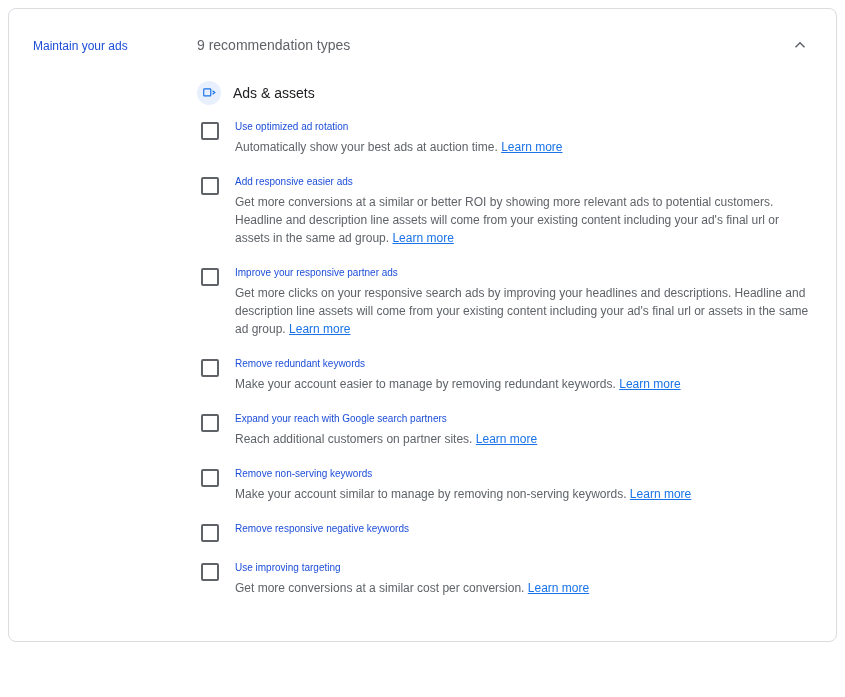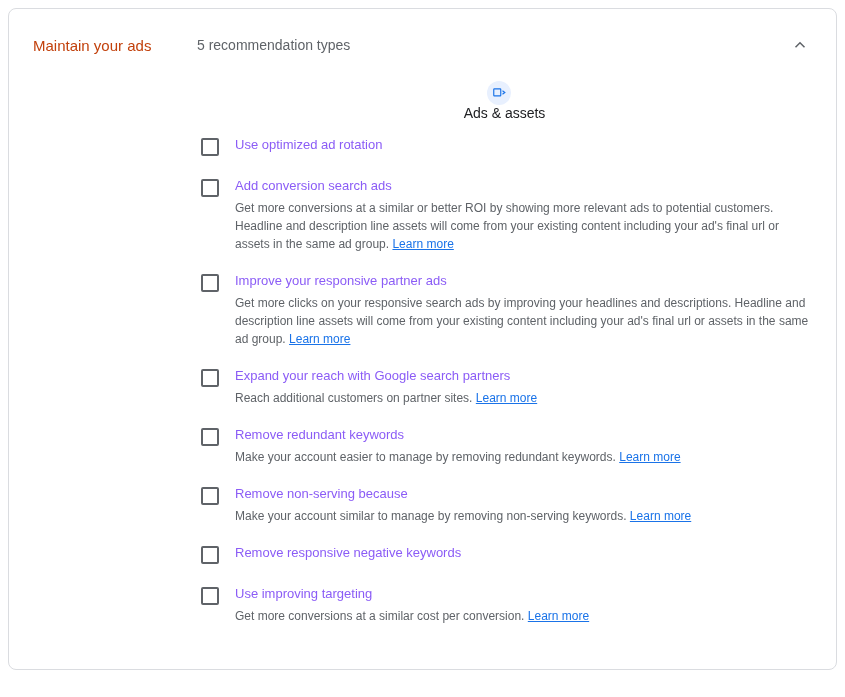--- a/index.html
+++ b/index.html
@@ -19,22 +19,22 @@
     .header-row {
       display: flex;
       align-items: center;
       padding: 8px 0 16px 0;
     }
     .header-left {
       width: 164px;
       flex-shrink: 0;
     }
     .header-title {
-      font-size: 15px;
-      color: #c2410c;
+      font-size: 12px;
+      color: #1d4ed8;
       margin-top: 36px;
     }
     .header-sub {
       font-size: 14px;
       color: #5f6368;
       flex: 1;
     }
     .chevron {
       width: 24px;
       height: 24px;
@@ -45,21 +45,20 @@
       color: #5f6368;
     }
     .content {
       margin-left: 164px;
     }
     .section-header {
       display: flex;
       align-items: center;
       margin-bottom: 16px;
       margin-top: 8px;
-      flex-direction: column;
     }
     .section-icon {
       width: 24px;
       height: 24px;
       border-radius: 50%;
       display: flex;
       align-items: center;
       justify-content: center;
       margin-right: 12px;
       flex-shrink: 0;
@@ -83,22 +82,22 @@
       border-radius: 2px;
       flex-shrink: 0;
       margin-right: 16px;
       margin-top: 1px;
       cursor: pointer;
     }
     .item-content {
       flex: 1;
     }
     .item-title {
-      font-size: 13px;
-      color: #8b5cf6;
+      font-size: 10px;
+      color: #1d4ed8;
       margin-bottom: 6px;
     }
     .item-desc {
       font-size: 12px;
       color: #5f6368;
       line-height: 1.5;
     }
     .learn-more {
       color: #1a73e8;
       text-decoration: underline;
@@ -106,21 +105,21 @@
     }
   </style>
 </head>
 <body>
 
 <div class="card">
   <div class="header-row">
     <div class="header-left">
       <span class="header-title">Maintain your ads</span>
     </div>
-    <div class="header-sub">5 recommendation types</div>
+    <div class="header-sub">9 recommendation types</div>
     <div class="chevron">
       <svg width="18" height="18" viewBox="0 0 24 24" fill="none" stroke="currentColor" stroke-width="2">
           <polyline points="18 15 12 9 6 15"></polyline>
         </svg>
     </div>
   </div>
 
   <div class="content" id="content-area">
 
   <div class="section-header">
@@ -129,54 +128,55 @@
             <rect x="3" y="5" width="12" height="12" rx="1" fill="none" stroke="#1a73e8" stroke-width="2"></rect>
             <path d="M18 8 L22 11 L18 14" fill="none" stroke="#1a73e8" stroke-width="2"></path>
           </svg>
         </div>
         <span class="section-title">Ads &amp; assets</span>
       </div>
       <div class="item">
         <div class="checkbox"></div>
         <div class="item-content">
           <div class="item-title">Use optimized ad rotation</div>
+          <div class="item-desc"><span>Automatically show your best ads at auction time.</span> <a class="learn-more">Learn more</a></div>
         </div>
       </div>
       <div class="item">
         <div class="checkbox"></div>
         <div class="item-content">
-          <div class="item-title">Add conversion search ads</div>
+          <div class="item-title">Add responsive easier ads</div>
           <div class="item-desc"><span>Get more conversions at a similar or better ROI by showing more relevant ads to potential customers. Headline and description line assets will come from your existing content including your ad's final url or assets in the same ad group.</span> <a class="learn-more">Learn more</a></div>
         </div>
       </div>
       <div class="item">
         <div class="checkbox"></div>
         <div class="item-content">
           <div class="item-title">Improve your responsive partner ads</div>
           <div class="item-desc"><span>Get more clicks on your responsive search ads by improving your headlines and descriptions. Headline and description line assets will come from your existing content including your ad's final url or assets in the same ad group.</span> <a class="learn-more">Learn more</a></div>
         </div>
       </div>
       <div class="item">
         <div class="checkbox"></div>
         <div class="item-content">
+          <div class="item-title">Remove redundant keywords</div>
+          <div class="item-desc"><span>Make your account easier to manage by removing redundant keywords.</span> <a class="learn-more">Learn more</a></div>
+        </div>
+      </div>
+      <div class="item">
+        <div class="checkbox"></div>
+        <div class="item-content">
           <div class="item-title">Expand your reach with Google search partners</div>
           <div class="item-desc"><span>Reach additional customers on partner sites.</span> <a class="learn-more">Learn more</a></div>
         </div>
       </div>
       <div class="item">
         <div class="checkbox"></div>
         <div class="item-content">
-          <div class="item-title">Remove redundant keywords</div>
-          <div class="item-desc"><span>Make your account easier to manage by removing redundant keywords.</span> <a class="learn-more">Learn more</a></div>
-        </div>
-      </div>
-      <div class="item">
-        <div class="checkbox"></div>
-        <div class="item-content">
-          <div class="item-title">Remove non-serving because</div>
+          <div class="item-title">Remove non-serving keywords</div>
           <div class="item-desc"><span>Make your account similar to manage by removing non-serving keywords.</span> <a class="learn-more">Learn more</a></div>
         </div>
       </div>
       <div class="item">
         <div class="checkbox"></div>
         <div class="item-content">
           <div class="item-title">Remove responsive negative keywords</div>
         </div>
       </div>
       <div class="item">

